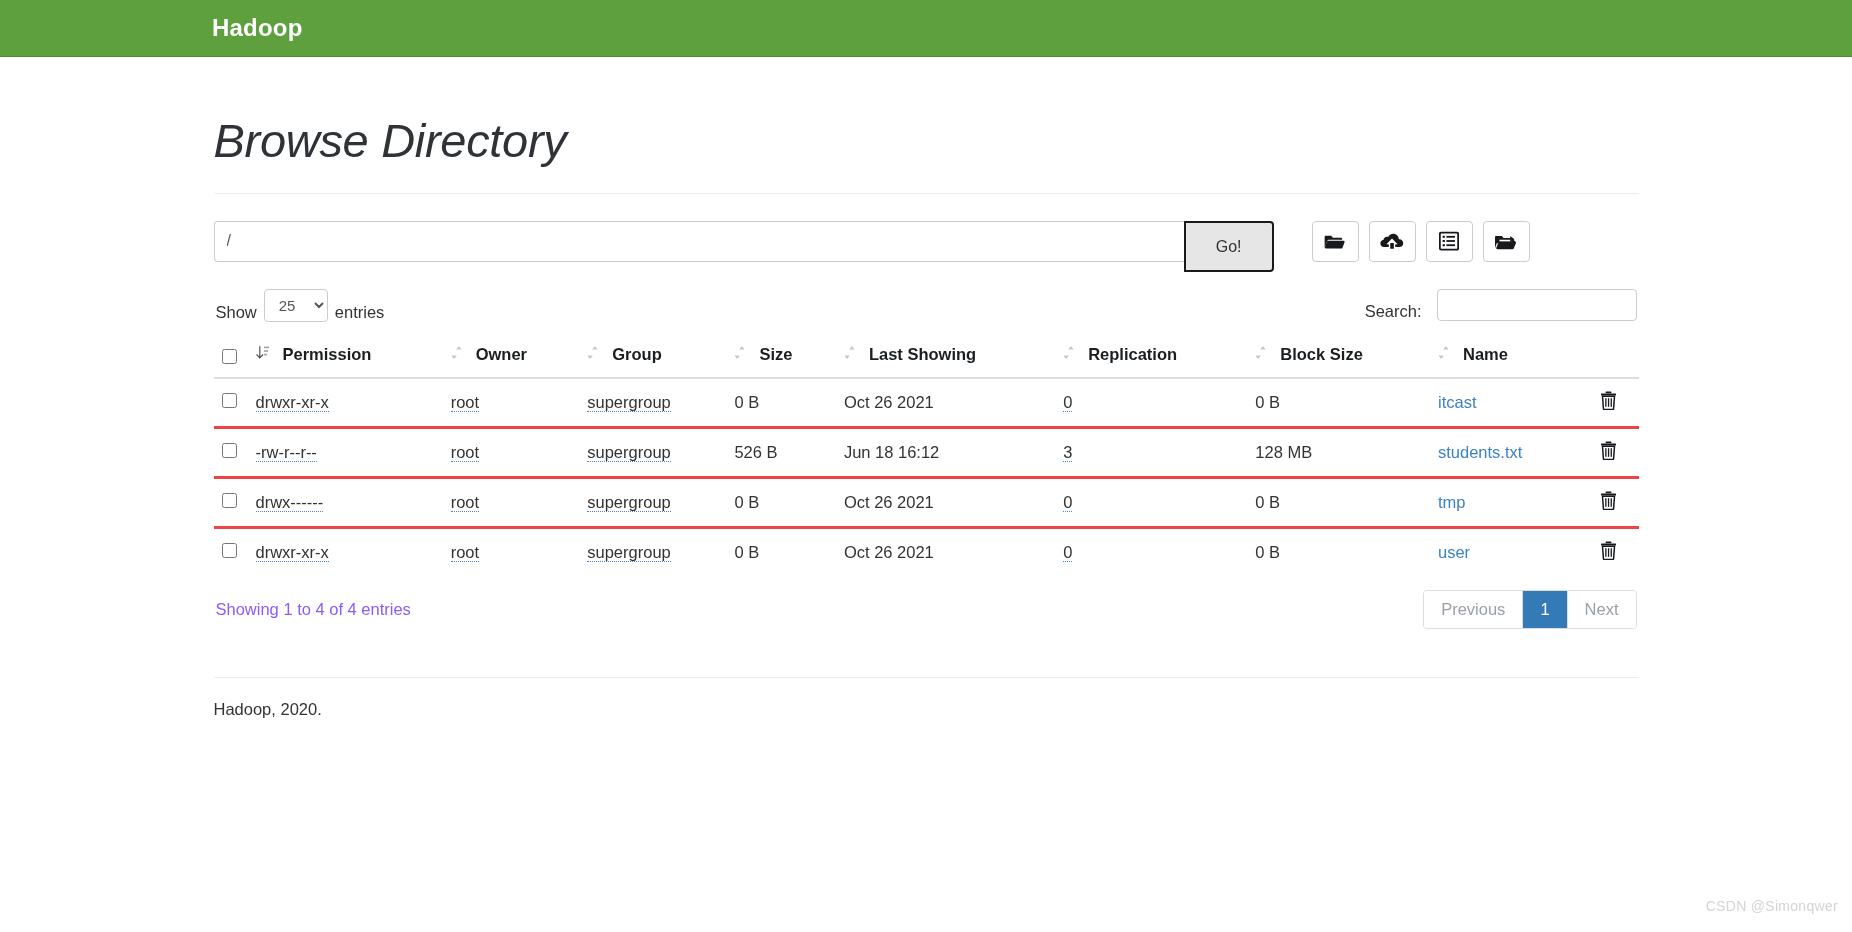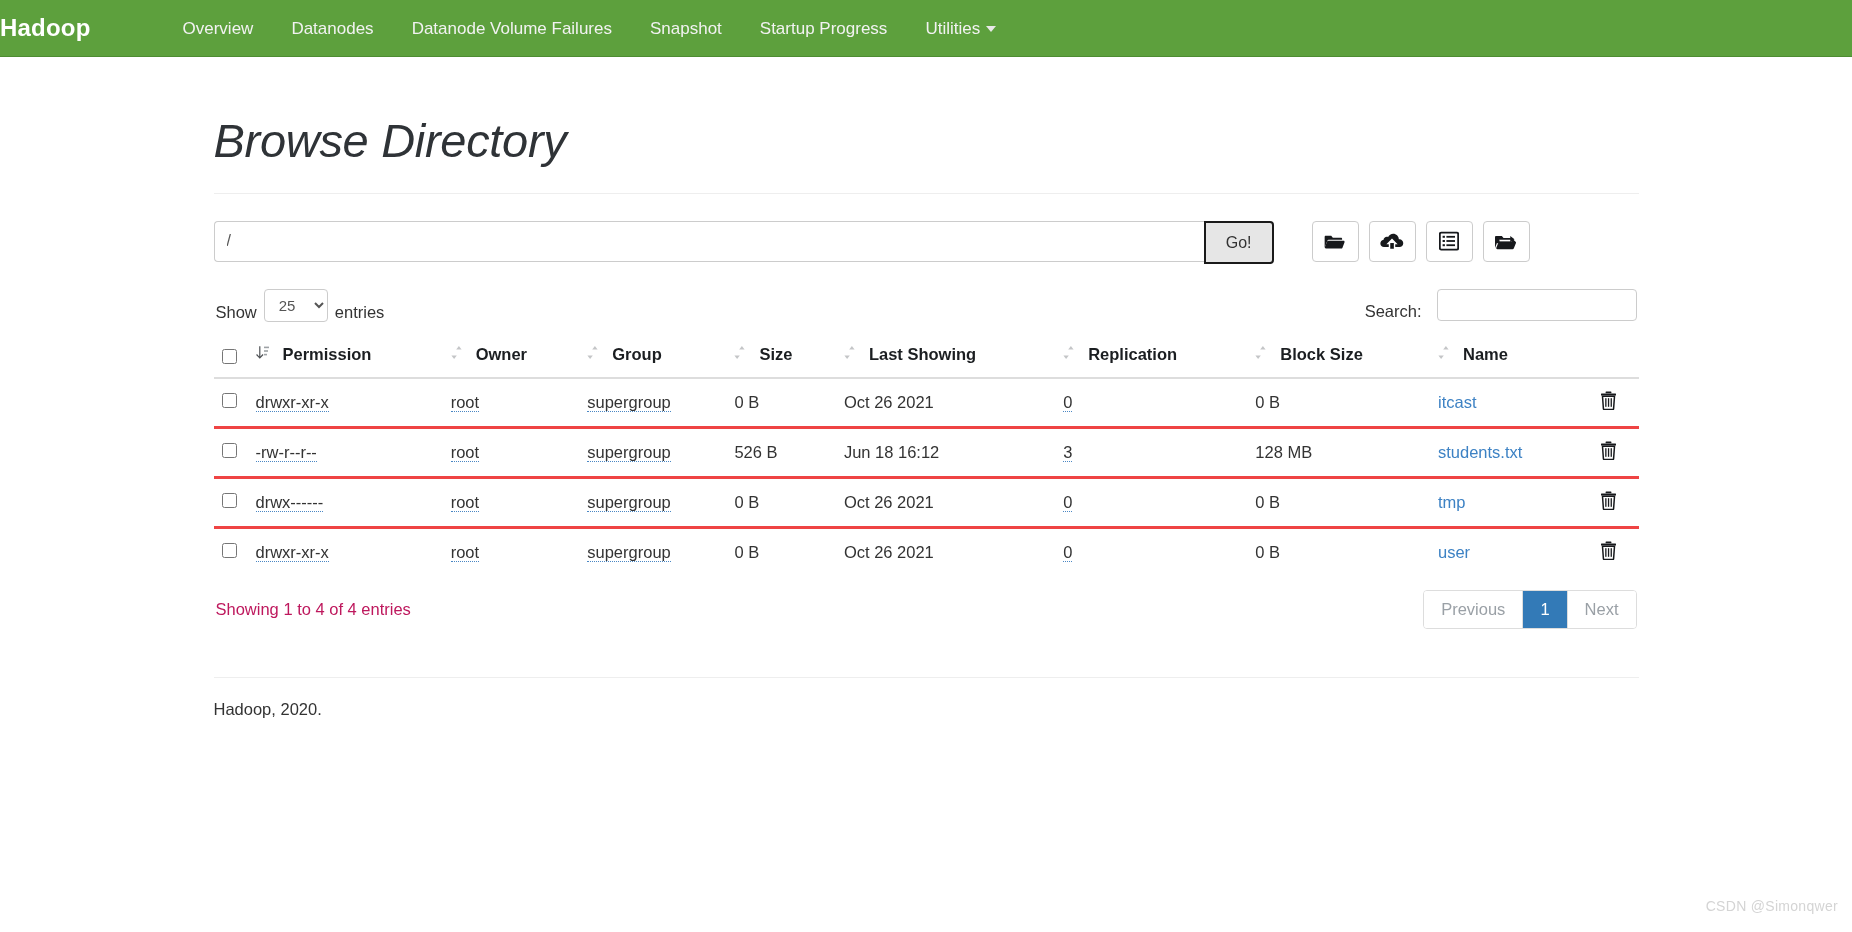--- a/index.html
+++ b/index.html
@@ -14,22 +14,22 @@
     -webkit-font-smoothing: antialiased;
   }
 
   
   .navbar {
     width: 100%;
     height: 57px;
     background: #5da03d;
     display: flex;
     align-items: center;
+    padding-left: 212px;
     border-bottom: 1px solid #4d8c32;
-    gap: 31px;
   }
   .navbar-brand {
     color: #ffffff;
     font-size: 24px;
     font-weight: bold;
     letter-spacing: 0.2px;
     margin-right: 42px;
     cursor: pointer;
     line-height: 1;
   }
@@ -92,23 +92,23 @@
     border-right: 0;
     border-radius: 4px 0 0 4px;
     padding: 6px 12px;
     font-size: 16px;
     color: #555555;
     font-family: "Liberation Sans", sans-serif;
     outline: none;
     background: #ffffff;
   }
   .go-btn {
-    height: 43px;
+    height: 51px;
     min-width: 56px;
-    padding: 6px 20px;
+    padding: 6px 30px;
     font-size: 16px;
     color: #333333;
     background: #e6e6e6;
     border: 2px solid #1a1a1a;
     border-radius: 0 4px 4px 0;
     cursor: pointer;
     font-family: "Liberation Sans", sans-serif;
     line-height: 1.2;
     text-align: right;
   }
@@ -245,21 +245,21 @@
   
   .dt-footer {
     display: flex;
     justify-content: space-between;
     align-items: center;
     margin-top: 14px;
     padding: 0 2px;
   }
   .dt-info {
     font-size: 16.5px;
-    color: #be185d;
+    color: #8b5cf6;
   }
   .pagination {
     display: flex;
     border-radius: 4px;
     overflow: hidden;
     border: 1px solid #dddddd;
   }
   .page-btn {
     padding: 9px 17px;
     font-size: 16.5px;
@@ -297,28 +297,20 @@
     color: #d4d4d4;
     letter-spacing: 0.3px;
     user-select: none;
   }
 </style>
 </head>
 <body>
 
 <div class="navbar">
   <div class="navbar-brand">Hadoop</div>
-  <div class="nav-links">
-    <div class="nav-link"><span>Overview</span></div>
-    <div class="nav-link"><span>Datanodes</span></div>
-    <div class="nav-link"><span>Datanode Volume Failures</span></div>
-    <div class="nav-link"><span>Snapshot</span></div>
-    <div class="nav-link"><span>Startup Progress</span></div>
-    <div class="nav-link"><span>Utilities</span><span class="caret"></span></div>
-  </div>
 </div>
 
 <div class="container">
 
   <h1 class="page-title">Browse Directory</h1>
   <hr class="title-rule">
 
   <div class="path-row">
     <div class="input-group">
       <input class="path-input" type="text" value="/" style="">

